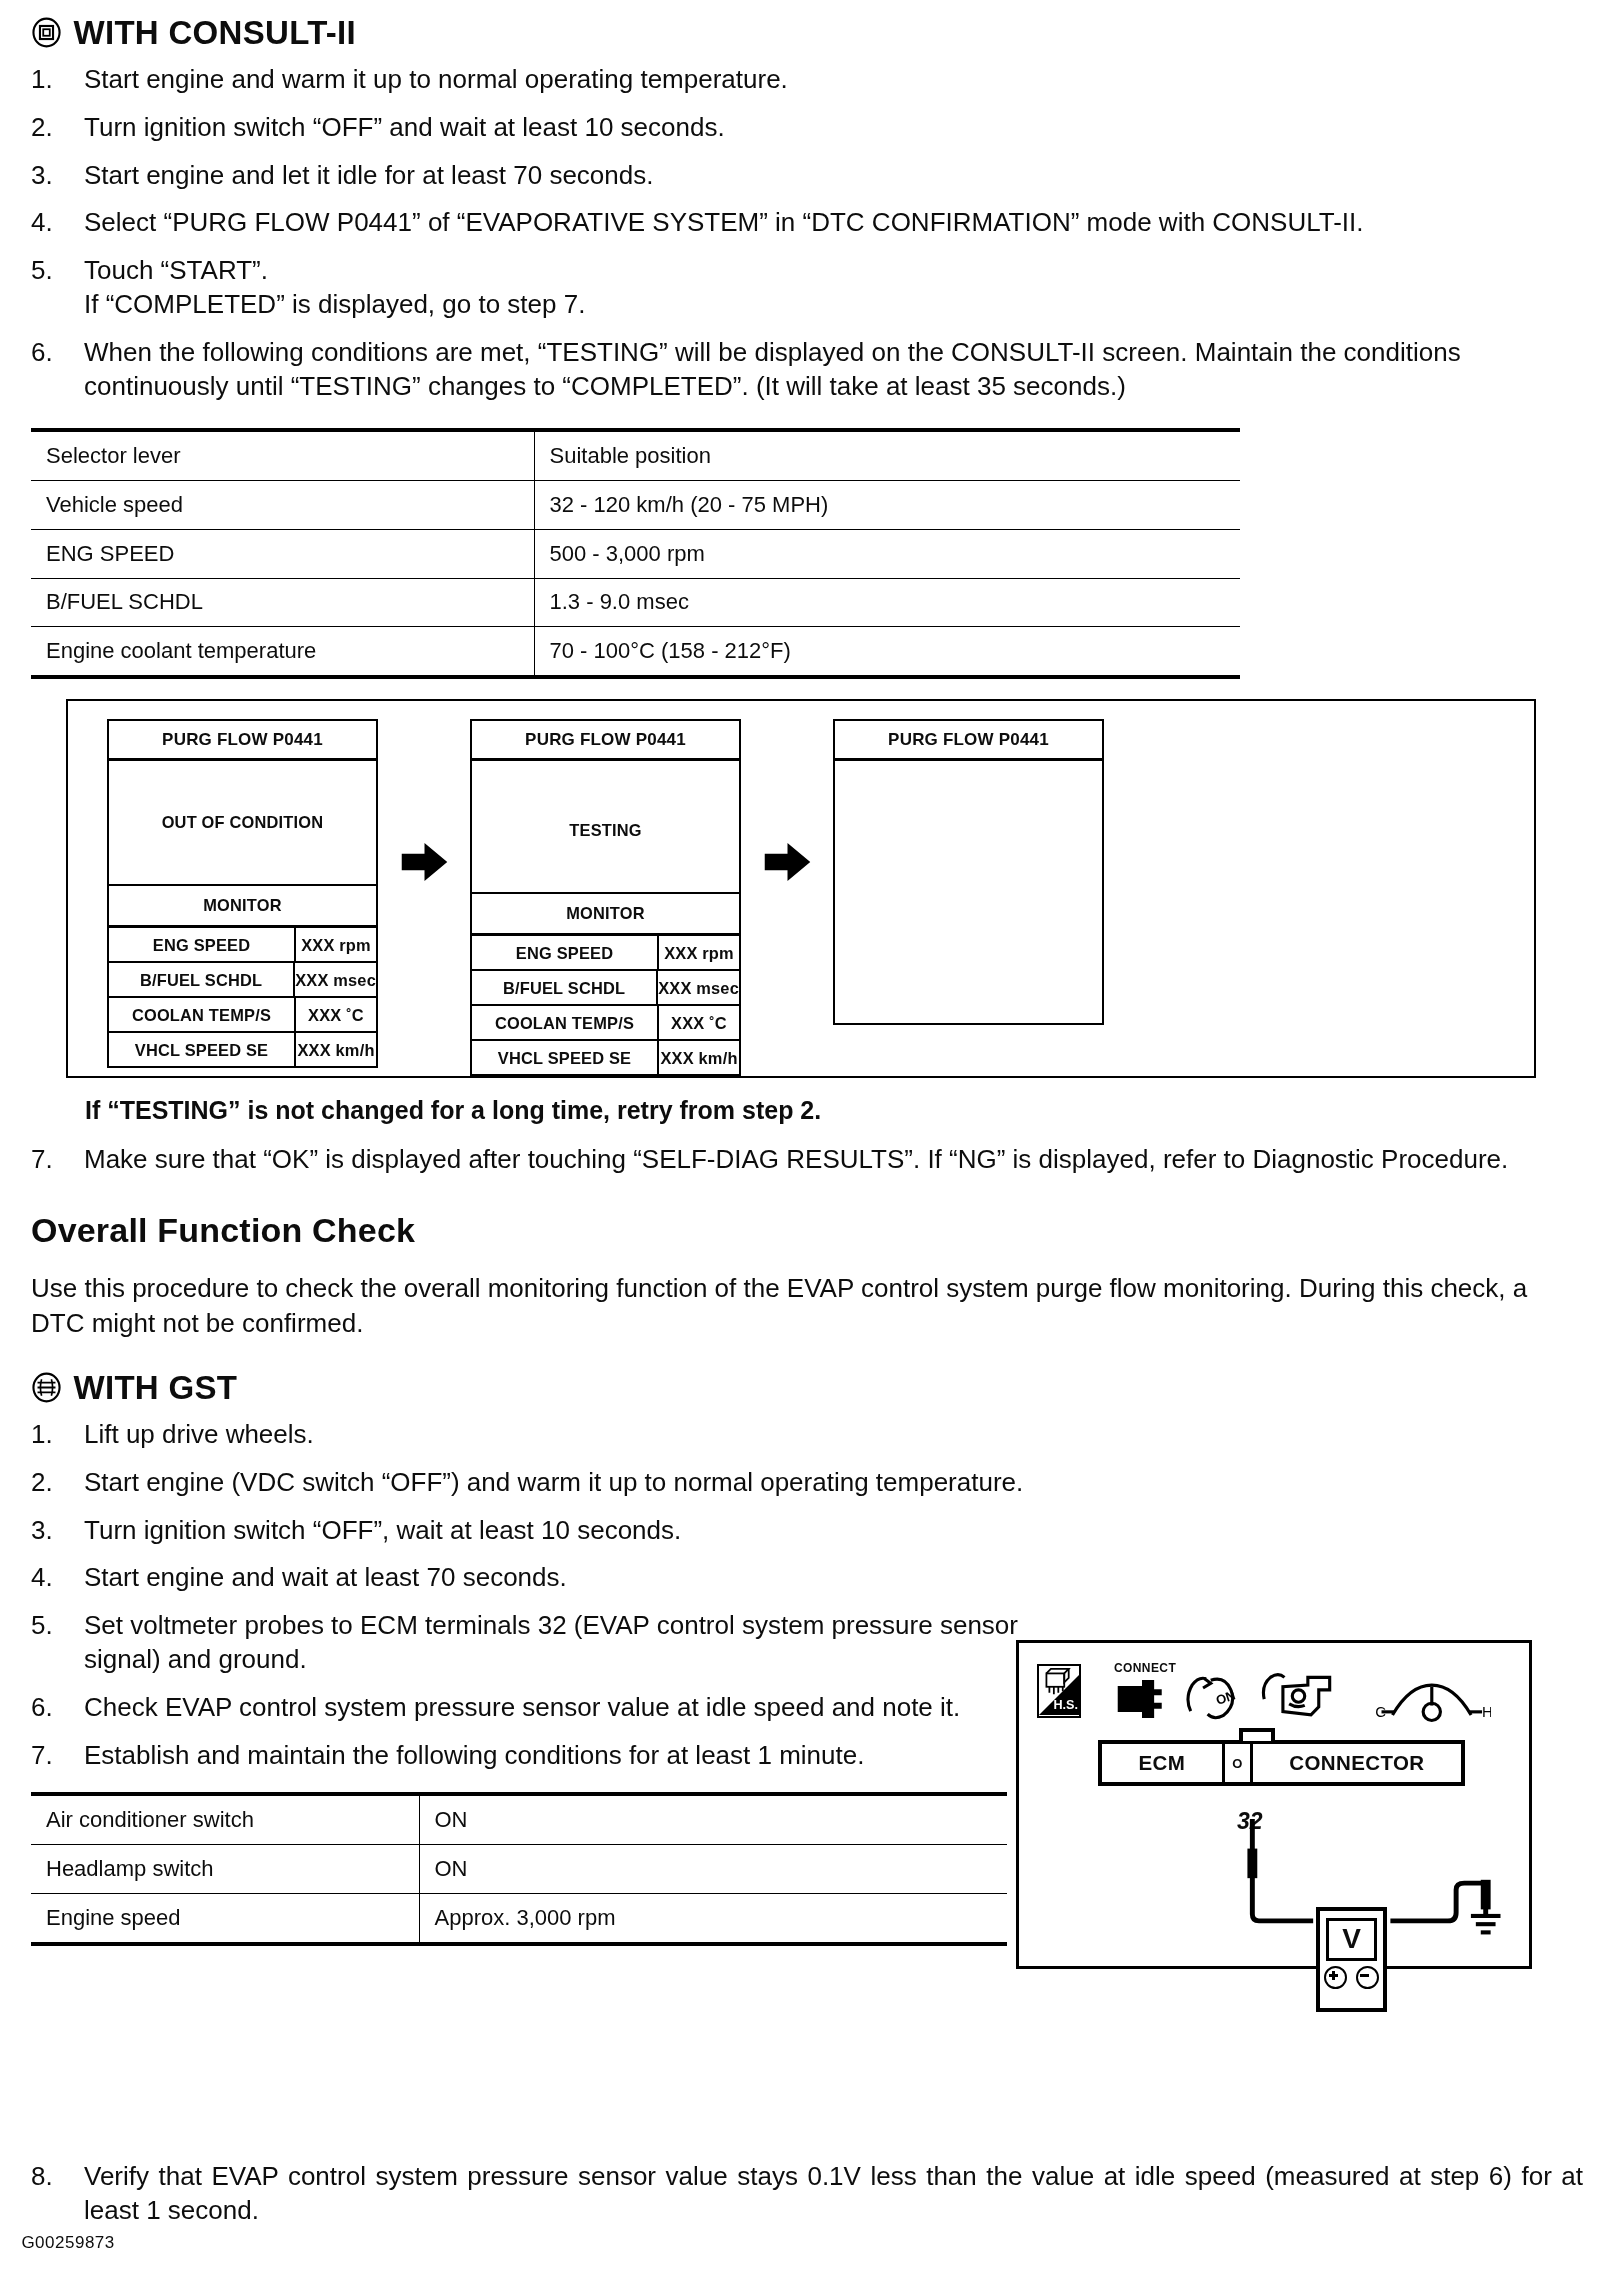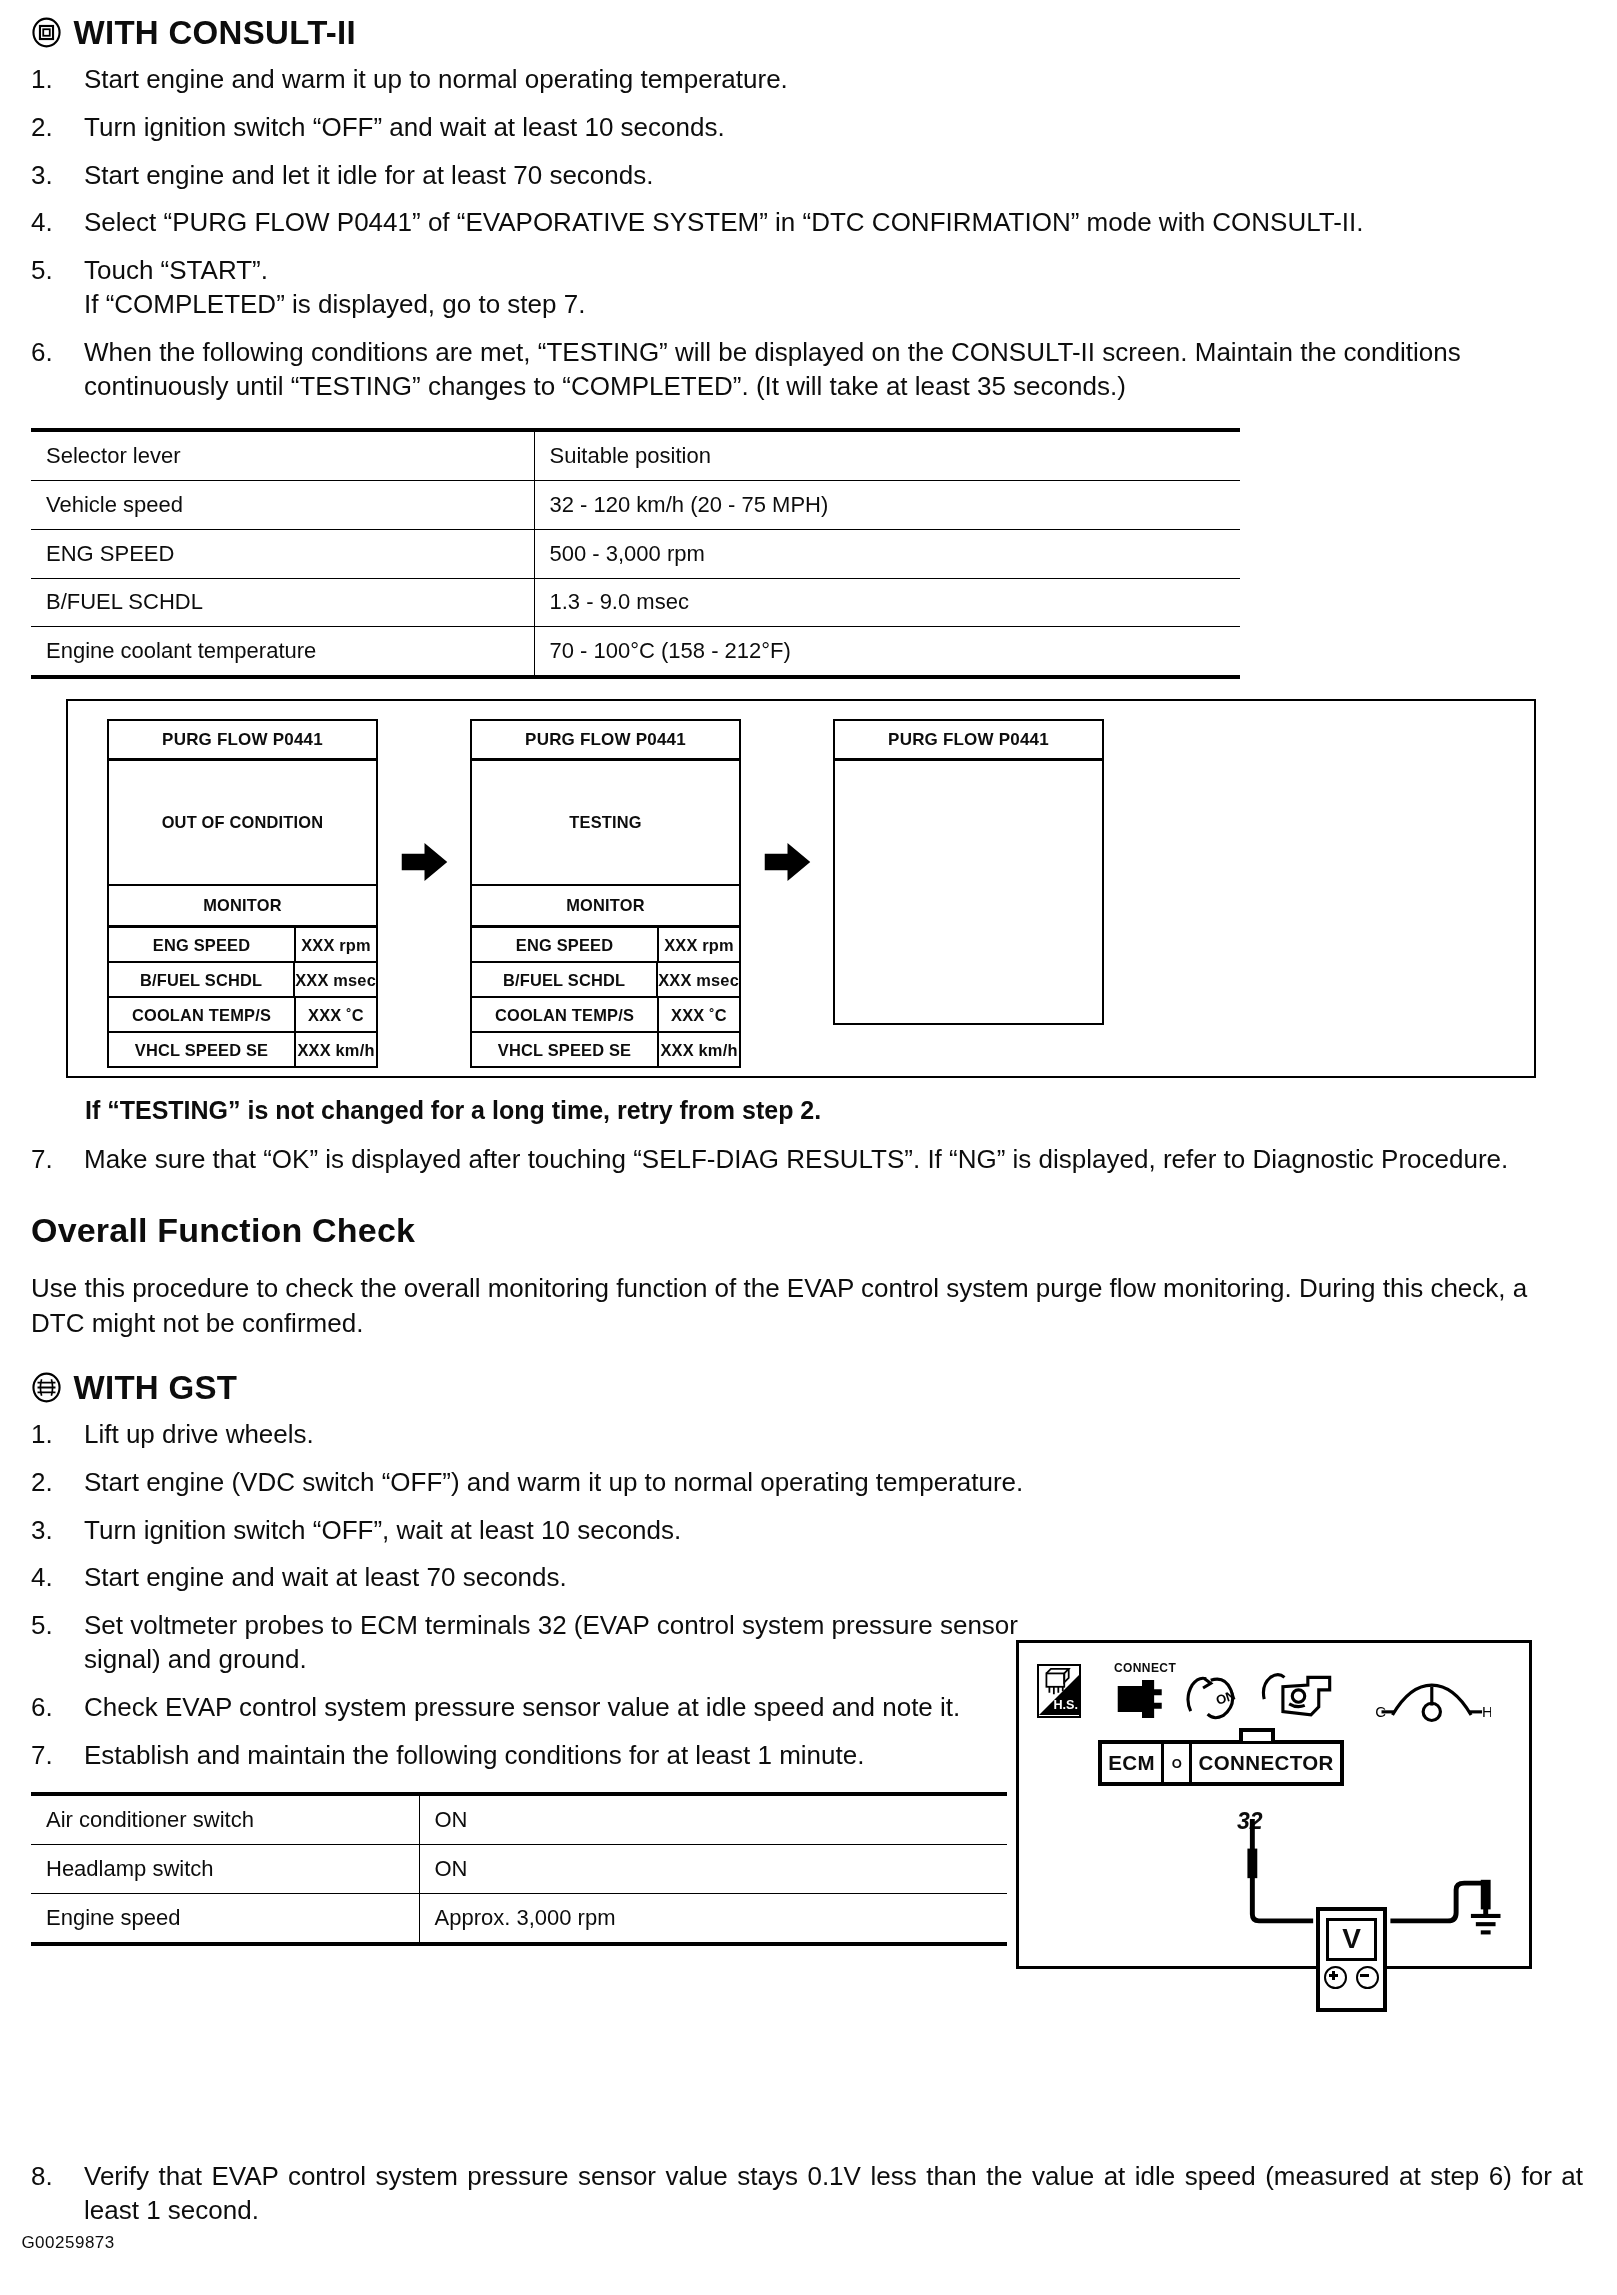--- a/index.html
+++ b/index.html
@@ -147,21 +147,21 @@
   }
   .mrow .mv {
     flex: 0 0 80px;
     text-align: center;
     padding: 7.4px 0 6.6px;
     white-space: nowrap;
   }
   .scr-a { width: 271px; margin: 18px 0 0 39px; }
   .scr-a .status  { height: 123px; }
   .scr-b { width: 271px; margin: 18px 0 0 0; }
-  .scr-b .status  { height: 123px; }
+  .scr-b .status  { height: 123px; margin-top: 8px; }
   .scr-c {
     width: 271px; margin: 18px 0 0 0; height: 306px;
     display: flex; flex-direction: column;
   }
   .scr-c .status { flex: 1 1 auto; }
 
   .arrow-gap { width: 92px; display: flex; align-items: center; justify-content: center; height: 324px; }
 
   .caption-bold {
     margin: 18px 0 0 85px;
@@ -198,21 +198,21 @@
     width: 44px; height: 54px; position: relative;
     border: 2.5px solid #000; box-sizing: border-box;
     background: #fff; overflow: hidden;
   }
   .connect-lbl {
     position: absolute; left: 95px; top: 18px;
     font-size: 12px; font-weight: bold; letter-spacing: 0.4px;
   }
   .ecm-bar {
     position: absolute; left: 79px; top: 97px;
-    width: 246px; height: 46px;
+    width: 367px; height: 46px;
     border: 4.1px solid #000; box-sizing: border-box;
     display: flex; align-items: stretch; background: #fff;
   }
   .ecm-bar .lbl {
     flex: 1 1 auto; display: flex; align-items: center; justify-content: center;
     font-size: 20.5px; font-weight: bold; letter-spacing: 0.4px;
   }
   .ecm-bar .pin {
     flex: 0 0 25px; border-left: 3.3px solid #000; border-right: 3.3px solid #000;
     display: flex; align-items: center; justify-content: center;

